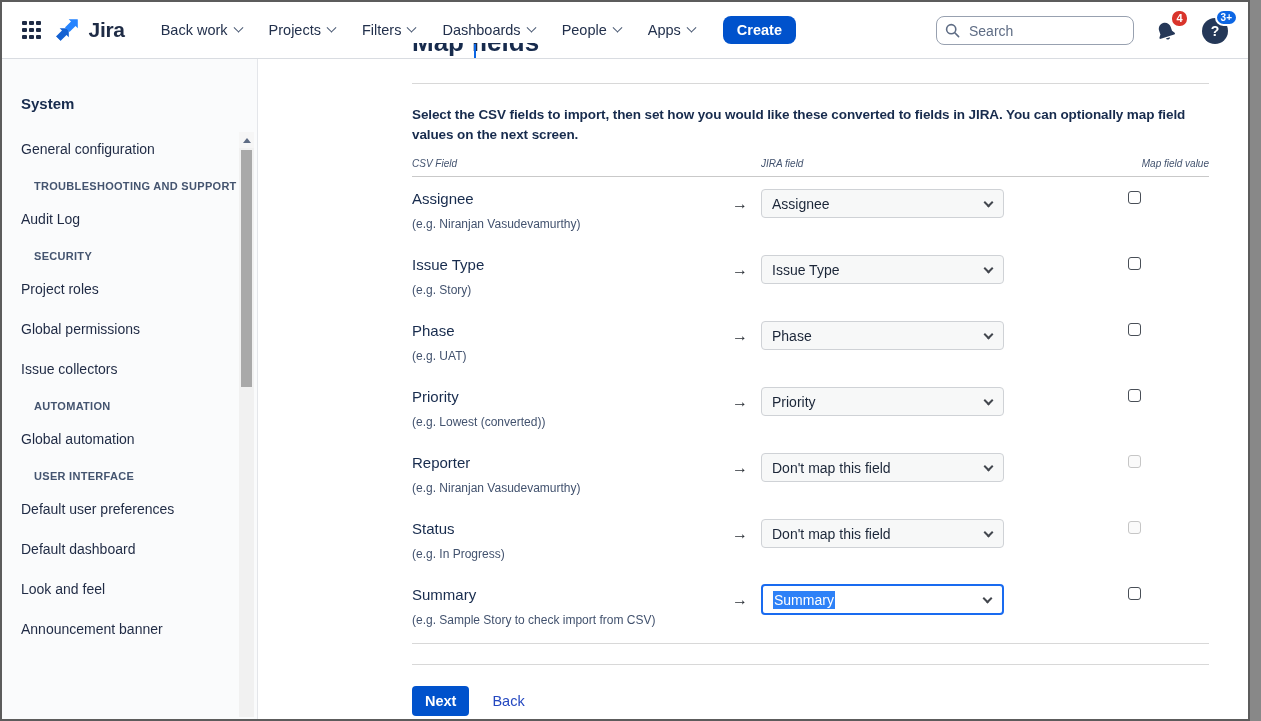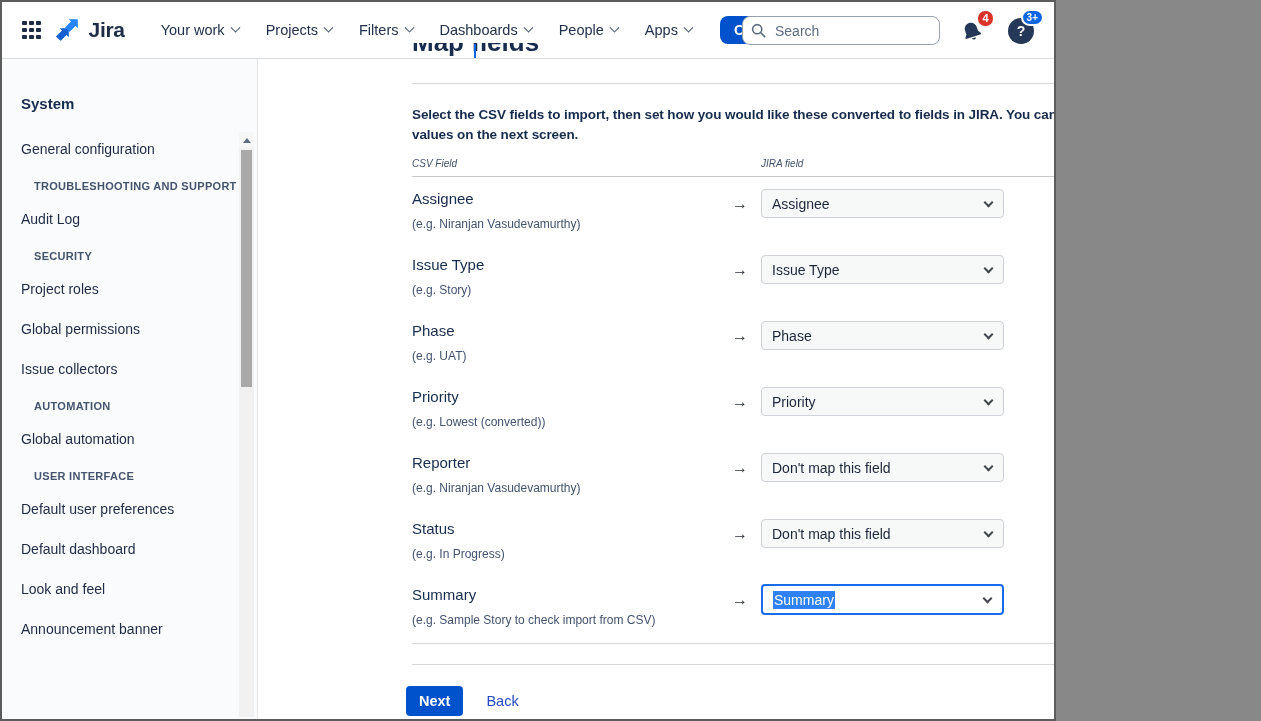--- a/index.html
+++ b/index.html
@@ -1,19 +1,19 @@
 <!DOCTYPE html>
 <html><head>
 <meta charset="utf-8">
 <style>
   * { margin:0; padding:0; box-sizing:border-box; }
   html,body { background:#888; }
   body { font-family:"Liberation Sans", sans-serif; }
   .page {
-    position:relative; width:1056px; height:721px;
+    position:relative; width:1250px; height:721px;
     background:#bef264; border:2px solid #5c5c5c; overflow:hidden;
   }
 
   
   .navbar {
     position:absolute; left:0; top:0; right:0; height:57px;
     background:#fff; border-bottom:1px solid #d9dce1;
     display:flex; align-items:center; padding:0 16px 0 20px; z-index:2;
   }
   .appswitcher { display:grid; grid-template-columns:repeat(3,4.5px); gap:2.5px; margin-right:14px; cursor:pointer; }
@@ -84,21 +84,21 @@
     display:flex; align-items:center; padding:0 10px; cursor:pointer;
   }
   .selval { font-size:14px; color:#1b2638; }
   .caret { position:absolute; right:11px; top:9px; width:7px; height:7px;
     border-right:2px solid #43474e; border-bottom:2px solid #43474e; transform:rotate(45deg); }
   .sel.focused { background:#fff; border:2px solid #196bf0; height:31px; top:10px; }
   .sel.focused .selval { background:#2e81f7; color:#fff; padding:1px 1px; }
   .cb { position:absolute; left:716px; top:13px; width:13px; height:13px;
     border:1.5px solid #494f57; border-radius:3px; background:#fff; cursor:pointer; }
   .cb.disabled { border:1.5px solid #c6c6c6; background:#fafafa; cursor:default; }
-  .footer-actions { position:absolute; left:148px; top:627px; display:flex; align-items:center; gap:23px; }
+  .footer-actions { position:absolute; left:154px; top:627px; display:flex; align-items:center; gap:23px; }
   .next-btn { background:#0052cc; color:#fff; border:none; border-radius:4px;
     font-family:inherit; font-size:14.5px; font-weight:700; padding:7px 13px; cursor:pointer; }
   .back-link { font-size:14.5px; color:#2448c0; cursor:pointer; text-decoration:none; }
 </style>
 </head>
 <body>
 
 <div class="page">
 
   <header class="navbar">
@@ -119,21 +119,21 @@
             <polygon points="0,3 8,3 8,0 14,6 8,12 8,9 0,9" fill="#1461d2"></polygon>
           </svg>
         <svg class="logo-arrow a2" width="15" height="15" viewBox="0 0 14 12">
             <polygon points="0,3 8,3 8,0 14,6 8,12 8,9 0,9" fill="#2684ff"></polygon>
           </svg>
       </span>
       <span class="logo-text">Jira</span>
     </div>
     <nav class="nav-items">
       <span class="nav-item">
-          <span>Your work</span>
+          <span>Back work</span>
           <i class="chev"></i>
         </span>
       <span class="nav-item">
           <span>Projects</span>
           <i class="chev"></i>
         </span>
       <span class="nav-item">
           <span>Filters</span>
           <i class="chev"></i>
         </span>

